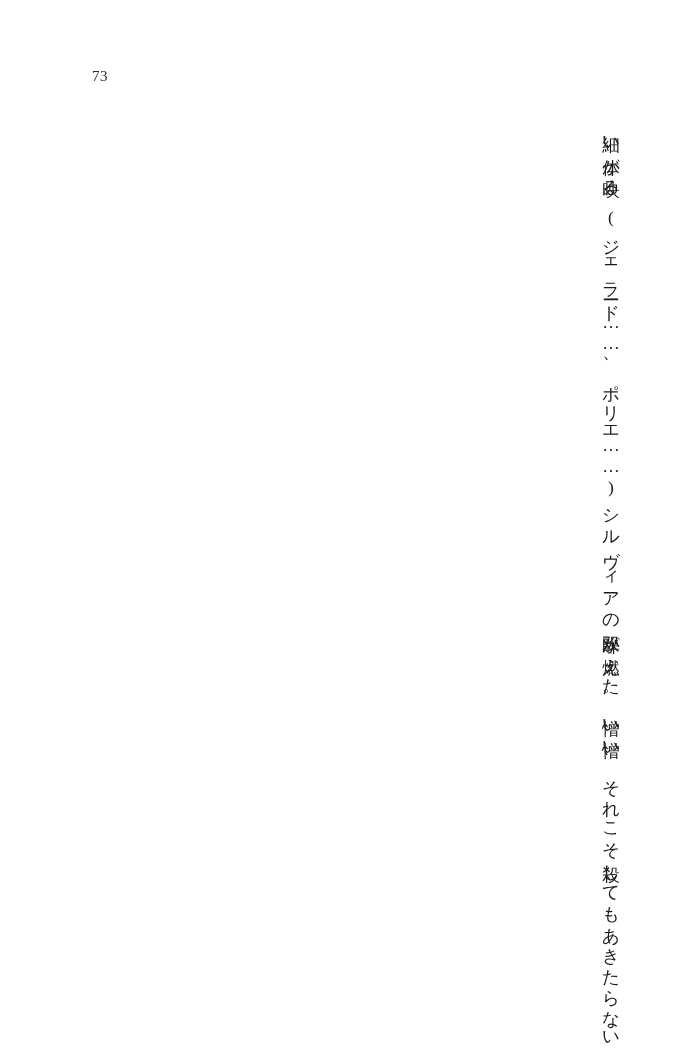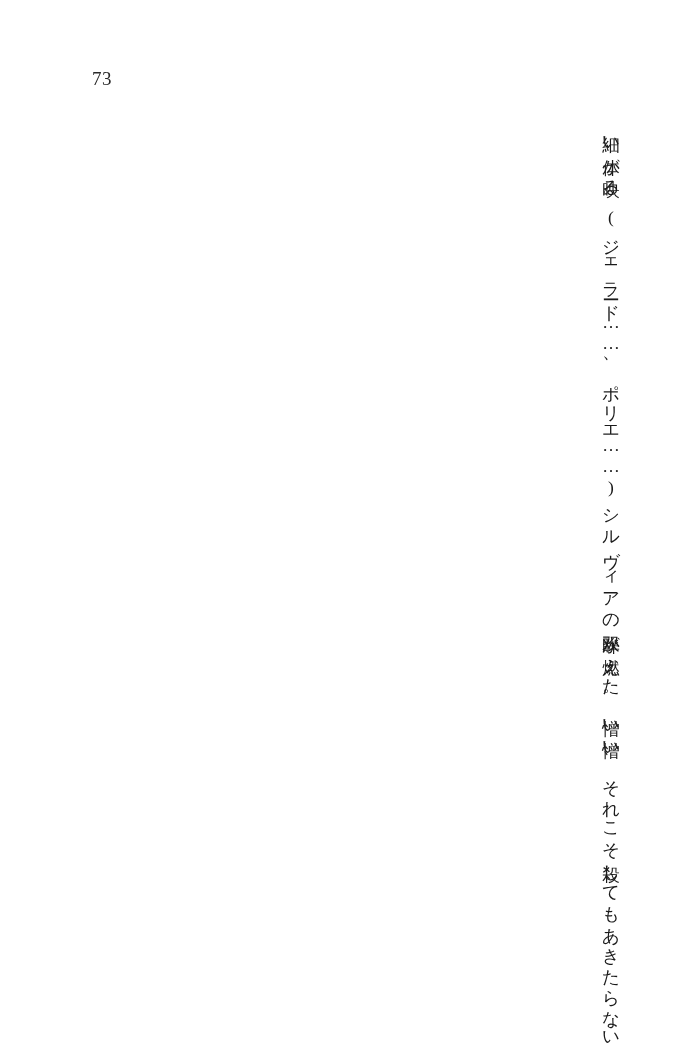--- a/index.html
+++ b/index.html
@@ -17,21 +17,21 @@
   }
   .page {
     position: absolute;
     inset: 0;
     background: #ffffff;
   }
   .page-number {
     position: absolute;
     top: 68px;
     left: 92px;
-    font-size: 19px;
+    font-size: 15px;
     font-family: "Liberation Serif", "DejaVu Serif", serif;
     color: #2a2a2a;
     letter-spacing: 0.5px;
   }
   .text-body {
     position: absolute;
     top: 105px;
     right: 72px;
     height: 810px;
     width: 540px;

